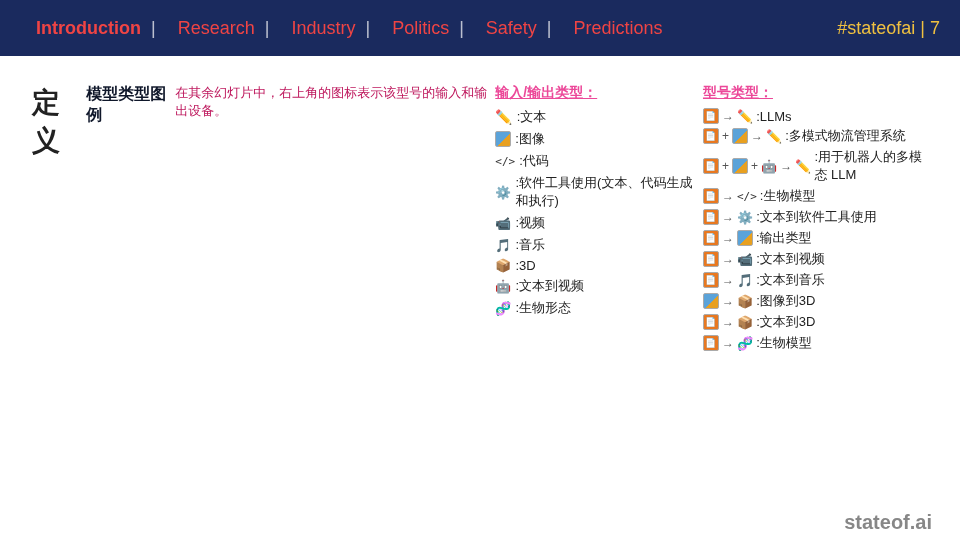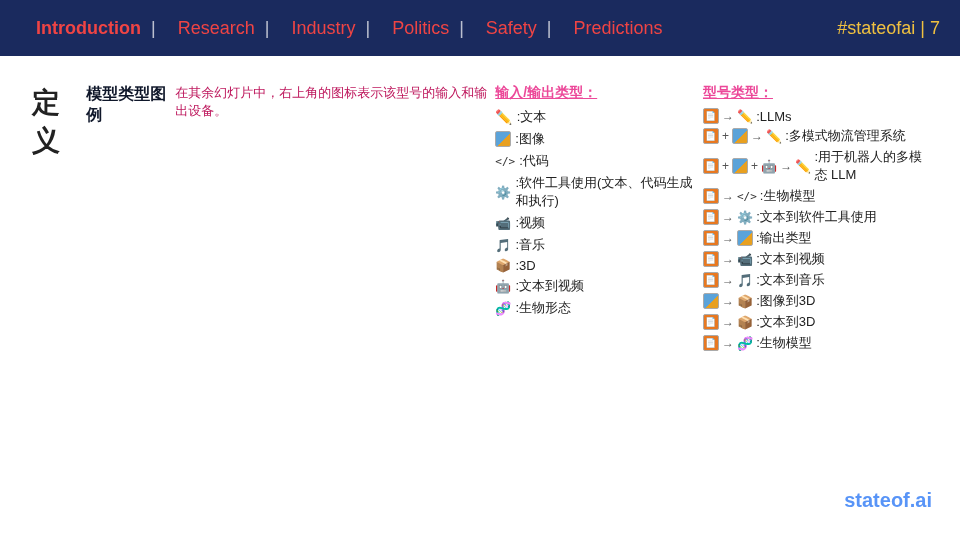--- a/index.html
+++ b/index.html
@@ -133,25 +133,25 @@
     }
 
     .plus {
       color: #555;
       font-size: 12px;
     }
 
     
     .footer-watermark {
       position: absolute;
-      bottom: 28px;
+      bottom: 6px;
       right: 28px;
       font-size: 20px;
       font-weight: bold;
-      color: #3b82f6;
+      color: #737373;
       opacity: 0.85;
     }
 
     
     .img-icon {
       width: 16px;
       height: 16px;
       border: 1px solid #aaa;
       display: inline-block;
       background: linear-gradient(135deg, #5ba3d9 55%, #e8a020 55%);

